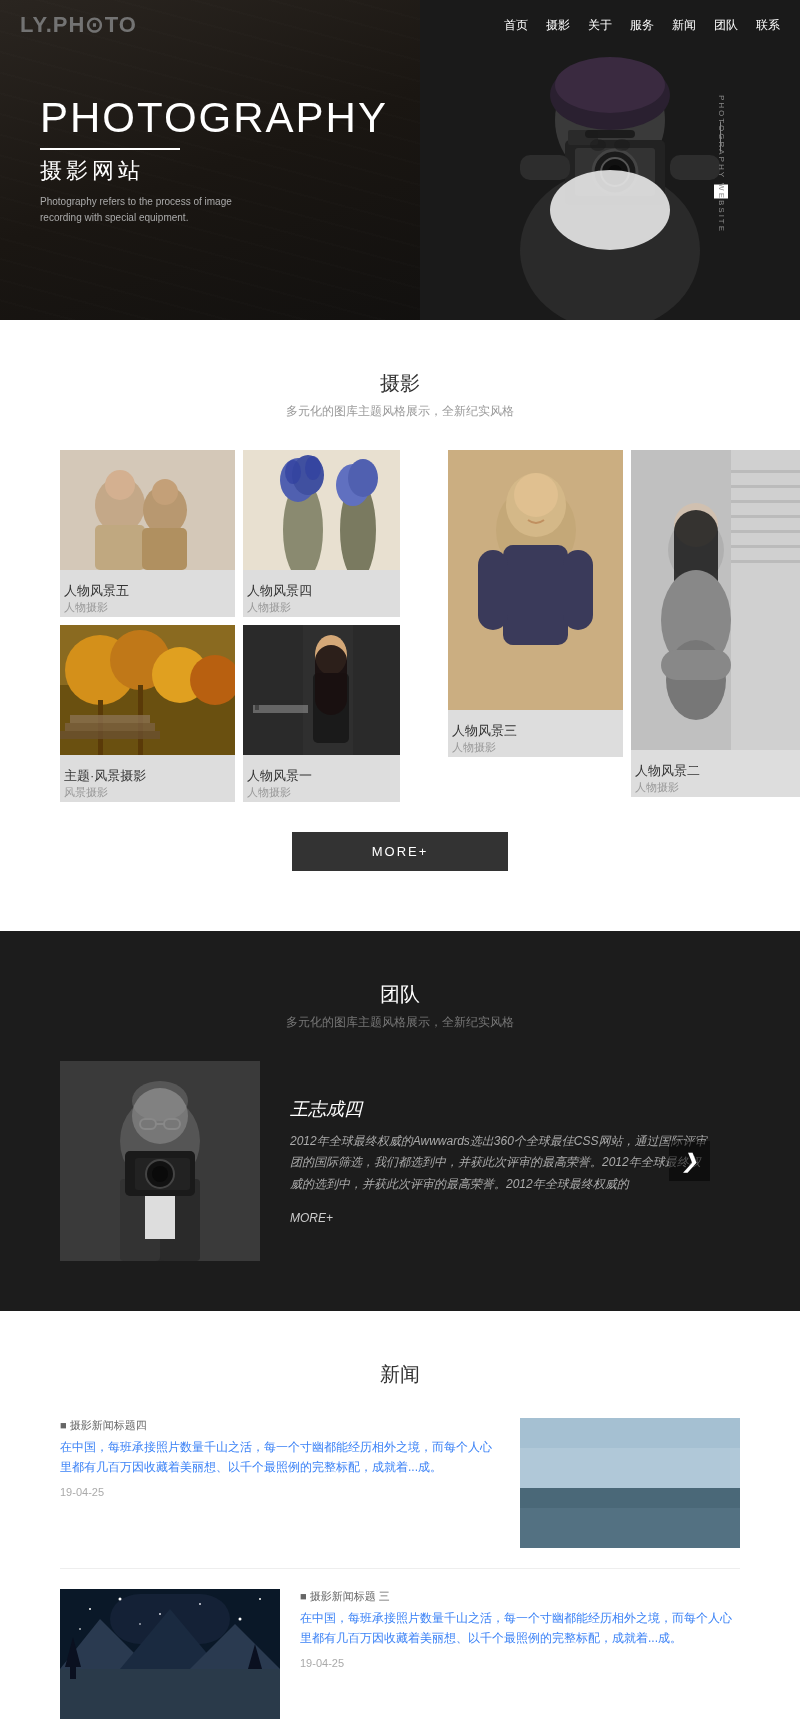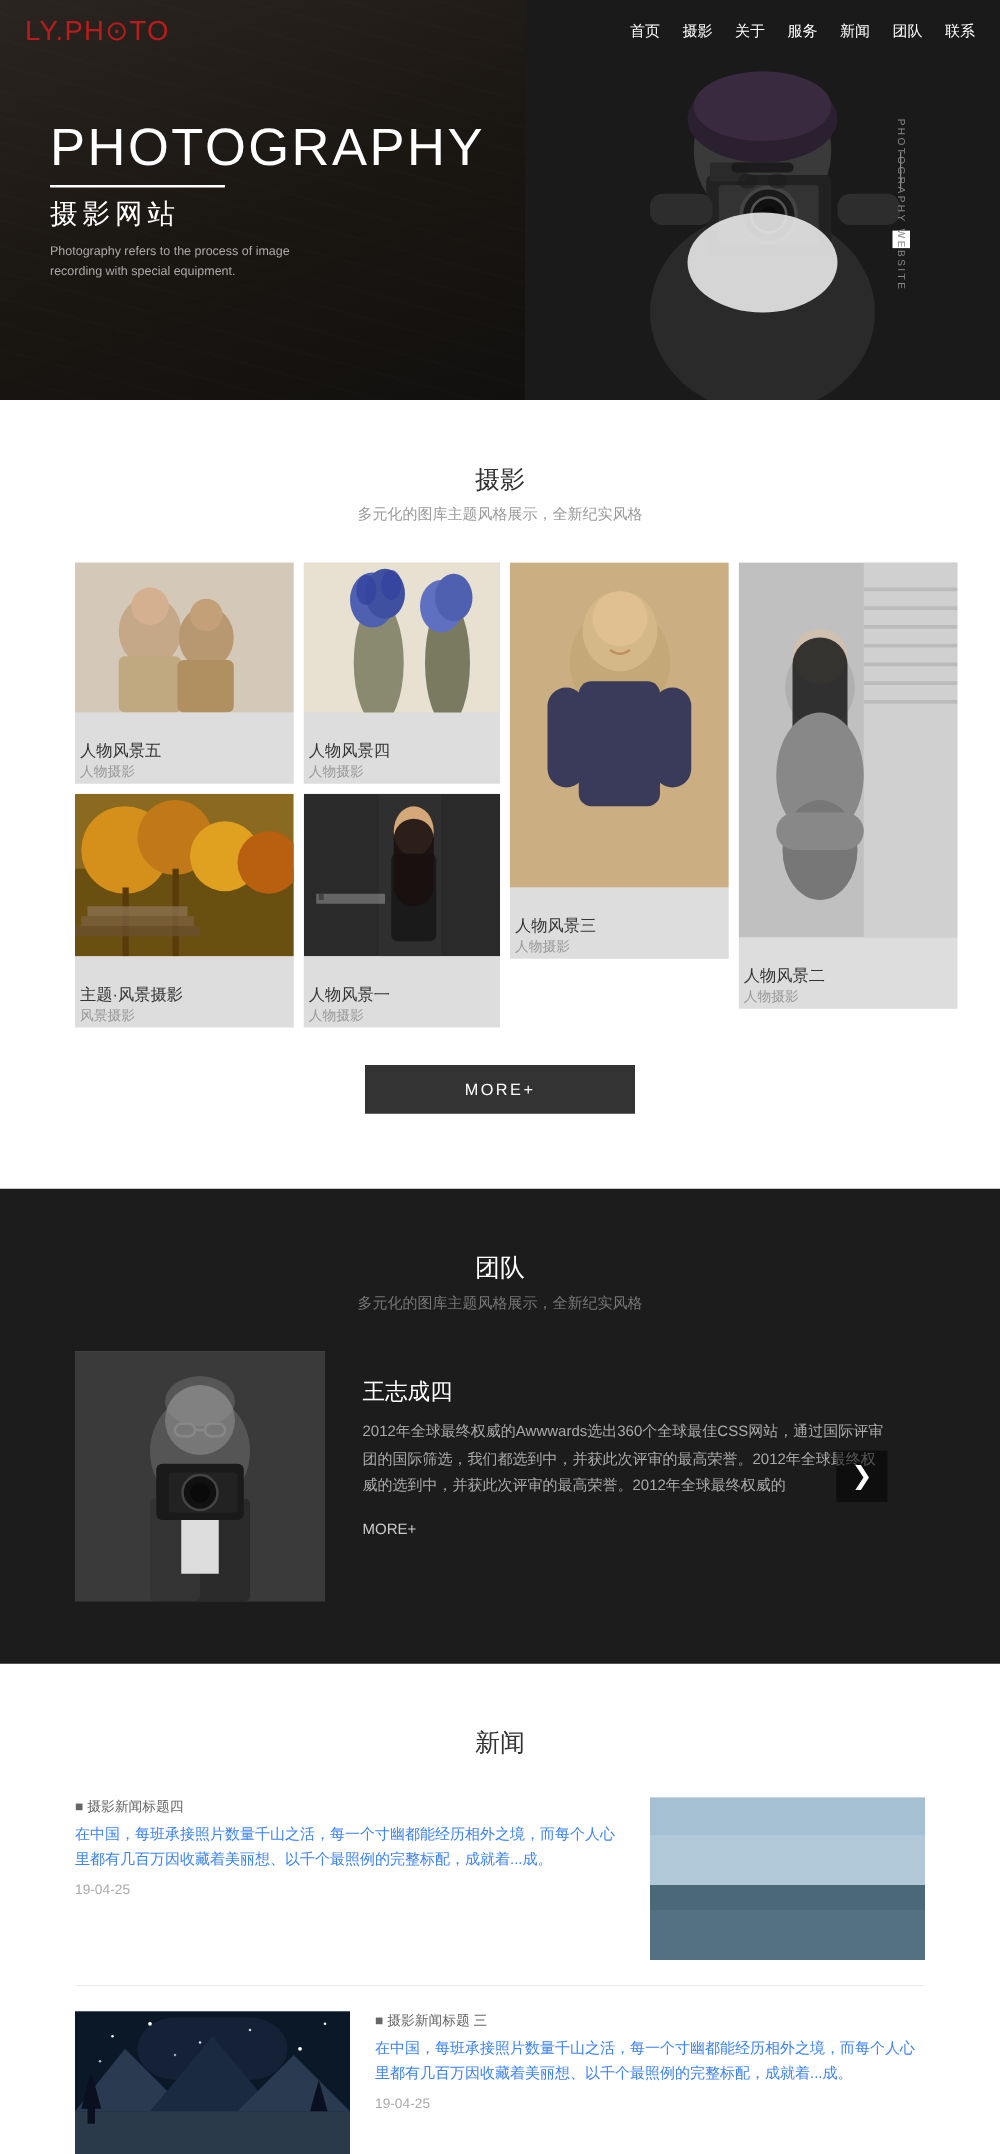--- a/index.html
+++ b/index.html
@@ -9,23 +9,23 @@
     .header {
       position: absolute;
       top: 0; left: 0; right: 0;
       display: flex;
       align-items: center;
       justify-content: space-between;
       padding: 12px 20px;
       z-index: 10;
     }
     .logo {
-      color: #b91c1c;
+      color: #737373;
       font-size: 22px;
-      font-weight: normal;
+      font-weight: bold;
       letter-spacing: 1px;
     }
     .nav {
       display: flex;
       gap: 18px;
       font-family: Liberation Mono, monospace;
     }
     .nav a {
       color: #fff;
       text-decoration: none;
@@ -83,21 +83,21 @@
       font-size: 12px;
       color: #999;
       margin-bottom: 30px;
     }
     .photo-item {
       background: #ddd;
       overflow: hidden;
       cursor: pointer;
     }
     .photo-caption {
-      padding: 22px 4px 2px;
+      padding: 12px 4px 2px;
     }
     .photo-caption-title {
       font-size: 13px;
       color: #333;
     }
     .photo-caption-sub {
       font-size: 11px;
       color: #999;
     }
 
@@ -119,24 +119,25 @@
     
     .team-section {
       background: #1c1c1c;
       padding: 50px 60px;
       position: relative;
     }
     .team-section .section-title { color: #fff; }
     .team-section .section-subtitle { color: #777; }
     .team-card {
       display: flex;
-      align-items: flex-start;
+      align-items: center;
       background: transparent;
       margin-top: 20px;
       position: relative;
+      font-style: italic;
     }
     .team-photo {
       width: 200px;
       height: 200px;
       background: #555;
       flex-shrink: 0;
       position: relative;
       overflow: hidden;
     }
     .team-info {
@@ -362,21 +363,21 @@
           <rect x="10" y="80" width="55" height="8" fill="#eee" opacity="0.3"></rect>
           <rect x="12" y="80" width="4" height="5" fill="#222" opacity="0.5"></rect>
         </svg>
         <div class="photo-caption">
           <div class="photo-caption-title">人物风景一</div>
           <div class="photo-caption-sub">人物摄影</div>
         </div>
       </div>
     </div>
 
-    <div style="display:flex;flex-direction:column;gap:8px;width:175px;">
+    <div style="display:flex;flex-direction:column;gap:8px;width:175px;margin-left:40px;">
 
       <div class="photo-item">
         <svg width="175" height="260" viewBox="0 0 175 260" class="photo-svg">
           <rect width="175" height="260" fill="#c8b090"></rect>
 
           <rect width="175" height="260" fill="#d4a860" opacity="0.3"></rect>
 
           <ellipse cx="88" cy="80" rx="40" ry="45" fill="#c4a878"></ellipse>
           <ellipse cx="88" cy="55" rx="30" ry="32" fill="#d4b888"></ellipse>
           <circle cx="88" cy="45" r="22" fill="#e0c090"></circle>

